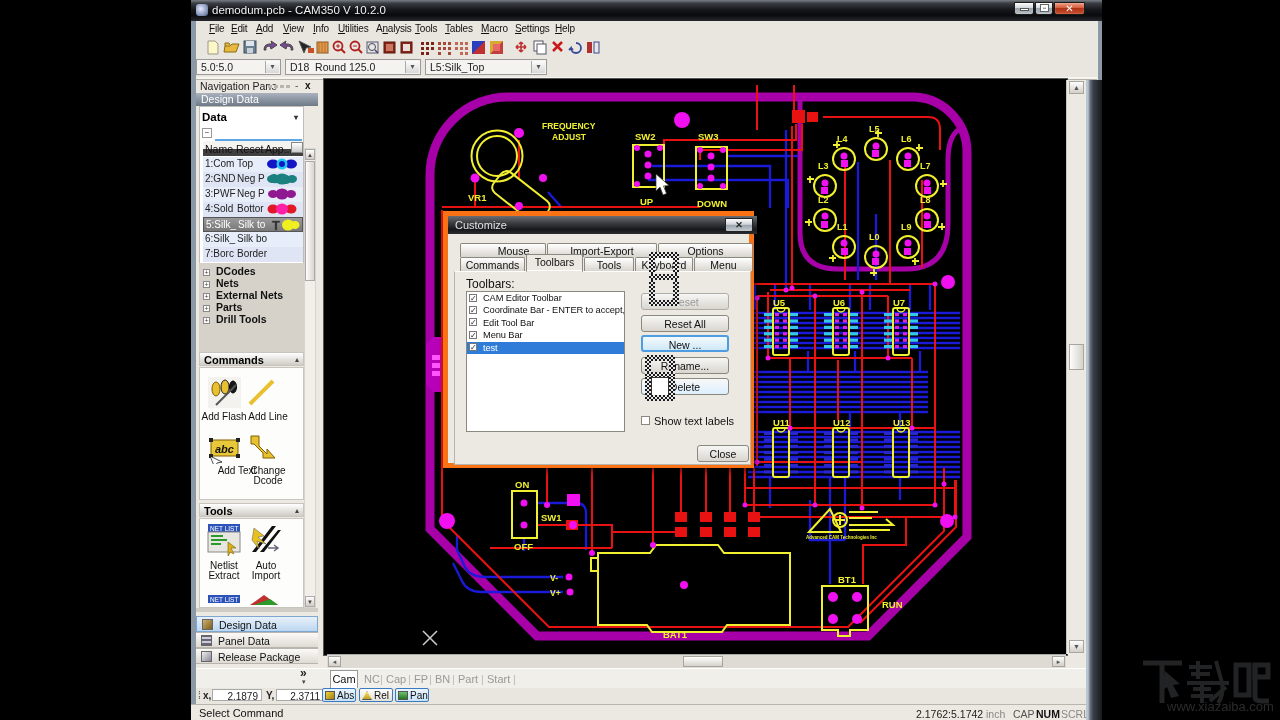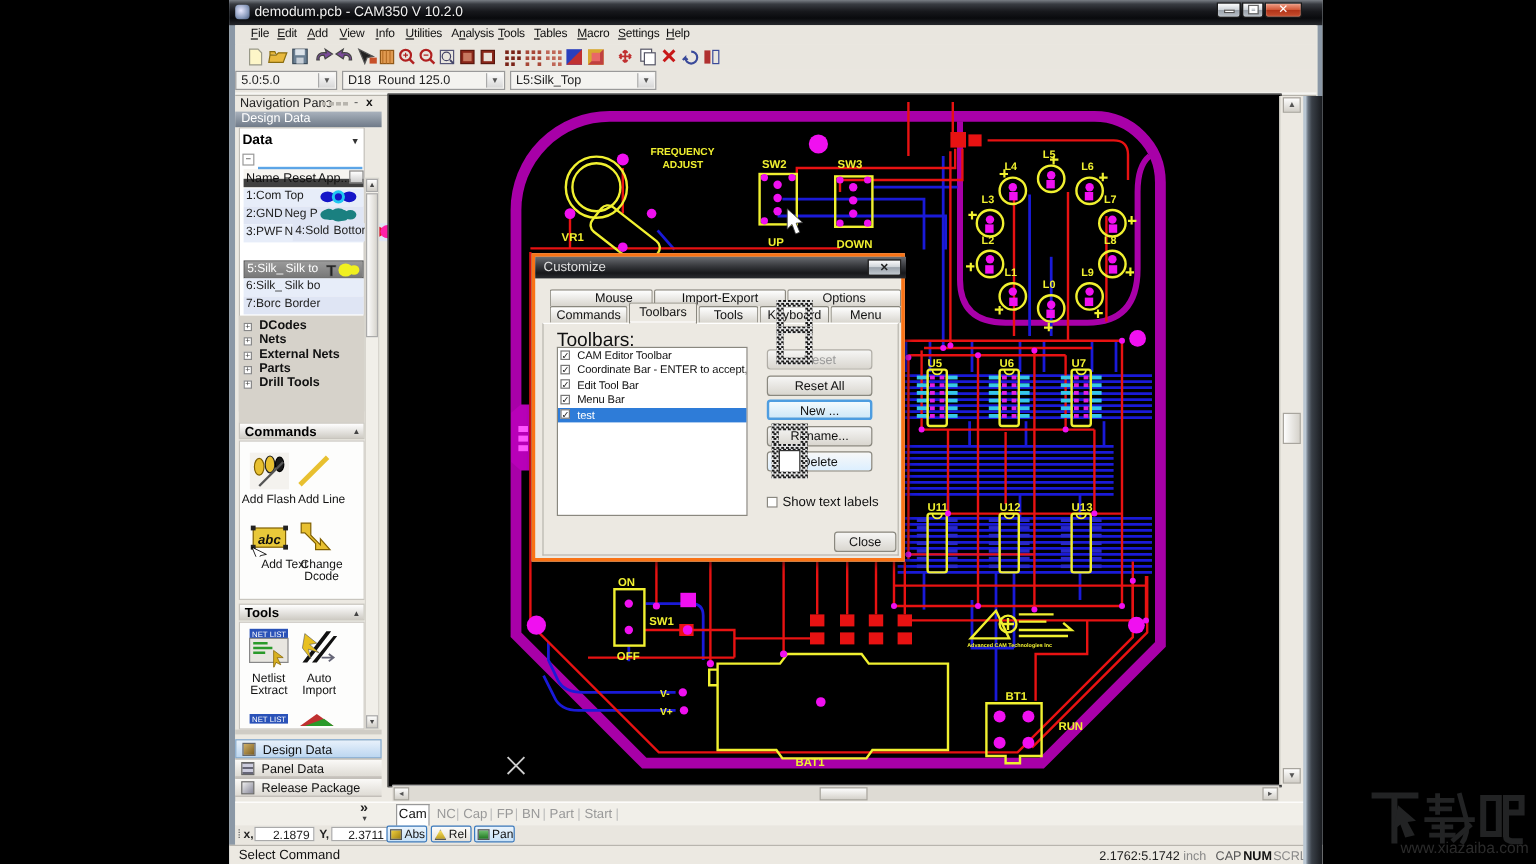--- a/index.html
+++ b/index.html
@@ -36,21 +36,21 @@
   .lic{position:absolute;left:62px;top:1px;width:34px;height:12px;}
   .tri{position:absolute;left:7px;width:100px;height:12px;font-size:10.5px;font-weight:bold;color:#111;}
   .tri .tbox{display:inline-block;width:7px;height:7px;border:1px solid #888;background:#fff;font-size:7px;line-height:6px;text-align:center;color:#444;font-weight:normal;margin-right:6px;}
   .secthead{width:105px;height:14px;background:linear-gradient(#ffffff,#cfccc5);border:1px solid #c8c5be;font-size:11px;font-weight:bold;color:#000;padding:1px 0 0 4px;}
   .secthead .up{position:absolute;right:4px;top:2px;font-size:8px;font-weight:normal;color:#444;}
   .cmdlbl{position:absolute;font-size:10px;color:#111;text-align:center;line-height:10px;}
   .stackbtn{left:0px;width:122px;height:16px;background:linear-gradient(#fbfaf8,#dedbd4);border:1px solid #b8b5ae;border-left:none;border-right:none;font-size:10.5px;color:#111;padding:2px 0 0 22px;}
   .stackbtn .sbi{position:absolute;left:5px;top:2px;width:11px;height:11px;border:1px solid #666;}
   
   
-  #dlg{left:443px;top:211px;width:311px;height:257px;background:#ece9e2;border:3px solid #f97316;box-shadow:2px 3px 6px rgba(0,0,0,0.55);}
+  #dlg{left:443px;top:211px;width:311px;height:257px;background:#ece9e2;border:5px solid #f97316;box-shadow:2px 3px 6px rgba(0,0,0,0.55);}
   .dtab{position:absolute;height:14px;background:linear-gradient(#ffffff,#d8d5ce);border:1px solid #8a887f;border-bottom:none;border-radius:2px 2px 0 0;font-size:10.5px;color:#111;text-align:center;padding-top:1px;}
   #dtabact{height:18px;background:#ece9e2;z-index:3;border-bottom:1px solid #ece9e2;box-shadow:0 -1px 0 #fff inset;}
   .litem{position:relative;height:12.4px;font-size:9.3px;letter-spacing:-0.1px;color:#111;white-space:nowrap;overflow:hidden;padding:0 0 0 16px;line-height:12px;}
   .litem .cb{position:absolute;left:2px;top:1.5px;width:8px;height:8px;border:1px solid #777;background:#fff;font-size:8px;line-height:8px;color:#222;text-align:center;}
   .dbtn{position:absolute;left:193px;width:88px;height:17px;background:linear-gradient(#f6f6f5,#d9d6cf);border:1px solid #8a887f;border-radius:3px;font-size:10.5px;color:#111;text-align:center;padding-top:2px;}
   .chk{background:repeating-conic-gradient(#1a1a1a 0% 25%,#e8e8e8 0% 50%) 0 0/4px 4px;}
   
   #vscroll{left:1066px;top:80px;width:20px;height:574px;background:#ece9e2;border-left:1px solid #c8c5be;}
   #hscroll{left:327px;top:654px;width:739px;height:14px;background:#dedbd4;border-top:1px solid #aaa;}
   
@@ -214,21 +214,21 @@
         </div>
       <div class="lrow" style="top:107px;background:#e7edf9;">
           <span class="c1">3:PWF</span>
           <span class="c2">Neg P</span>
           <svg class="lic" viewBox="0 0 34 12">
             <ellipse cx="8" cy="6" rx="5" ry="4" fill="#901890"></ellipse>
             <ellipse cx="26" cy="6" rx="5" ry="4" fill="#901890"></ellipse>
             <ellipse cx="17" cy="6" rx="6.5" ry="5.5" fill="#901890"></ellipse>
           </svg>
         </div>
-      <div class="lrow" style="top:106px;background:#dfe5f4;margin-left:41px;">
+      <div class="lrow" style="top:122px;background:#dfe5f4;">
           <span class="c1">4:Sold</span>
           <span class="c2">Bottor</span>
           <svg class="lic" viewBox="0 0 34 12">
             <ellipse cx="8" cy="6" rx="5.5" ry="4.5" fill="#e01828"></ellipse>
             <ellipse cx="26" cy="6" rx="5.5" ry="4.5" fill="#e01828"></ellipse>
             <ellipse cx="17" cy="6" rx="6" ry="5.5" fill="#ff20a8"></ellipse>
           </svg>
         </div>
       <div class="lrow" style="top:137px;background:linear-gradient(#9a9a9a,#787878);color:#fff;border:1px solid #555;">
           <span class="c1">5:Silk_</span>
@@ -749,21 +749,21 @@
     <div class="abs" style="left:277px;top:2px;width:28px;height:14px;border:1px solid #222;border-radius:0 0 2px 2px;background:linear-gradient(#fdfdfd,#cfd4d9 45%,#9aa2ab 50%,#c3cad1);color:#222;font-size:9px;font-weight:bold;text-align:center;line-height:13px;">✕</div>
     <div class="dtab" style="left:12px;top:27px;width:86px;padding-left:21px;">Mouse</div>
     <div class="dtab" style="left:99px;top:27px;width:110px;">Import-Export</div>
     <div class="dtab" style="left:210px;top:27px;width:95px;">Options</div>
     <div class="dtab" style="left:12px;top:41px;width:65px;">Commands</div>
     <div class="dtab" style="left:136px;top:41px;width:50px;">Tools</div>
     <div class="dtab" style="left:187px;top:41px;width:58px;">Keyboard</div>
     <div class="dtab" style="left:246px;top:41px;width:59px;">Menu</div>
     <div class="dtab" id="dtabact" style="left:78px;top:38px;width:57px;">Toolbars</div>
     <div class="abs" style="left:6px;top:55px;width:297px;height:194px;border:1px solid #b8b5ae;border-top:1px solid #fff;background:#ece9e2;"></div>
-    <span class="abs" style="left:18px;top:61px;font-size:16px;color:#111;">Toolbars:</span>
+    <span class="abs" style="left:18px;top:61px;font-size:12px;color:#111;">Toolbars:</span>
     <div class="abs" style="left:18px;top:75px;width:159px;height:141px;background:#fff;border:1px solid #8a887f;">
       <div class="litem"><span class="cb">✓</span>CAM Editor Toolbar</div>
       <div class="litem"><span class="cb">✓</span>Coordinate Bar - ENTER to accept, @ for F</div>
       <div class="litem"><span class="cb">✓</span>Edit Tool Bar</div>
       <div class="litem"><span class="cb">✓</span>Menu Bar</div>
       <div class="litem" style="background:#2e7cd8;color:#fff;"><span class="cb">✓</span>test</div>
     </div>
     <div class="dbtn" style="top:77px;color:#9a9a9a;border-color:#b0ada6;">Reset</div>
     <div class="dbtn" style="top:99px;">Reset All</div>
     <div class="dbtn" style="top:119px;border:2px solid #4e9de0;background:linear-gradient(#f3fafd,#cfe8f8);">New ...</div>

